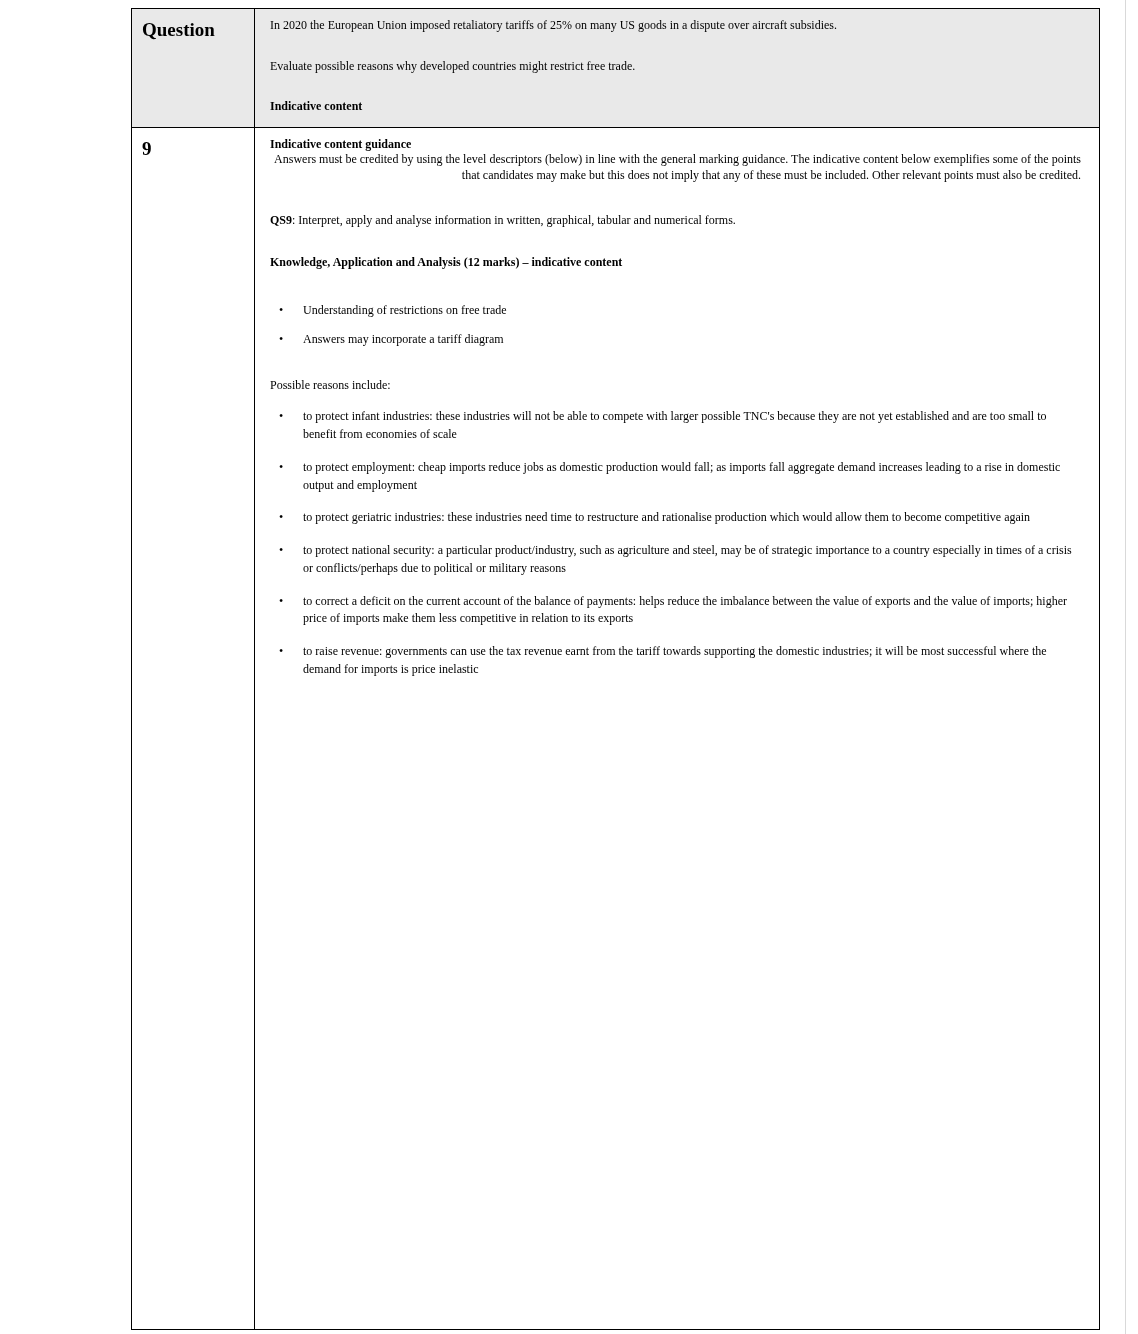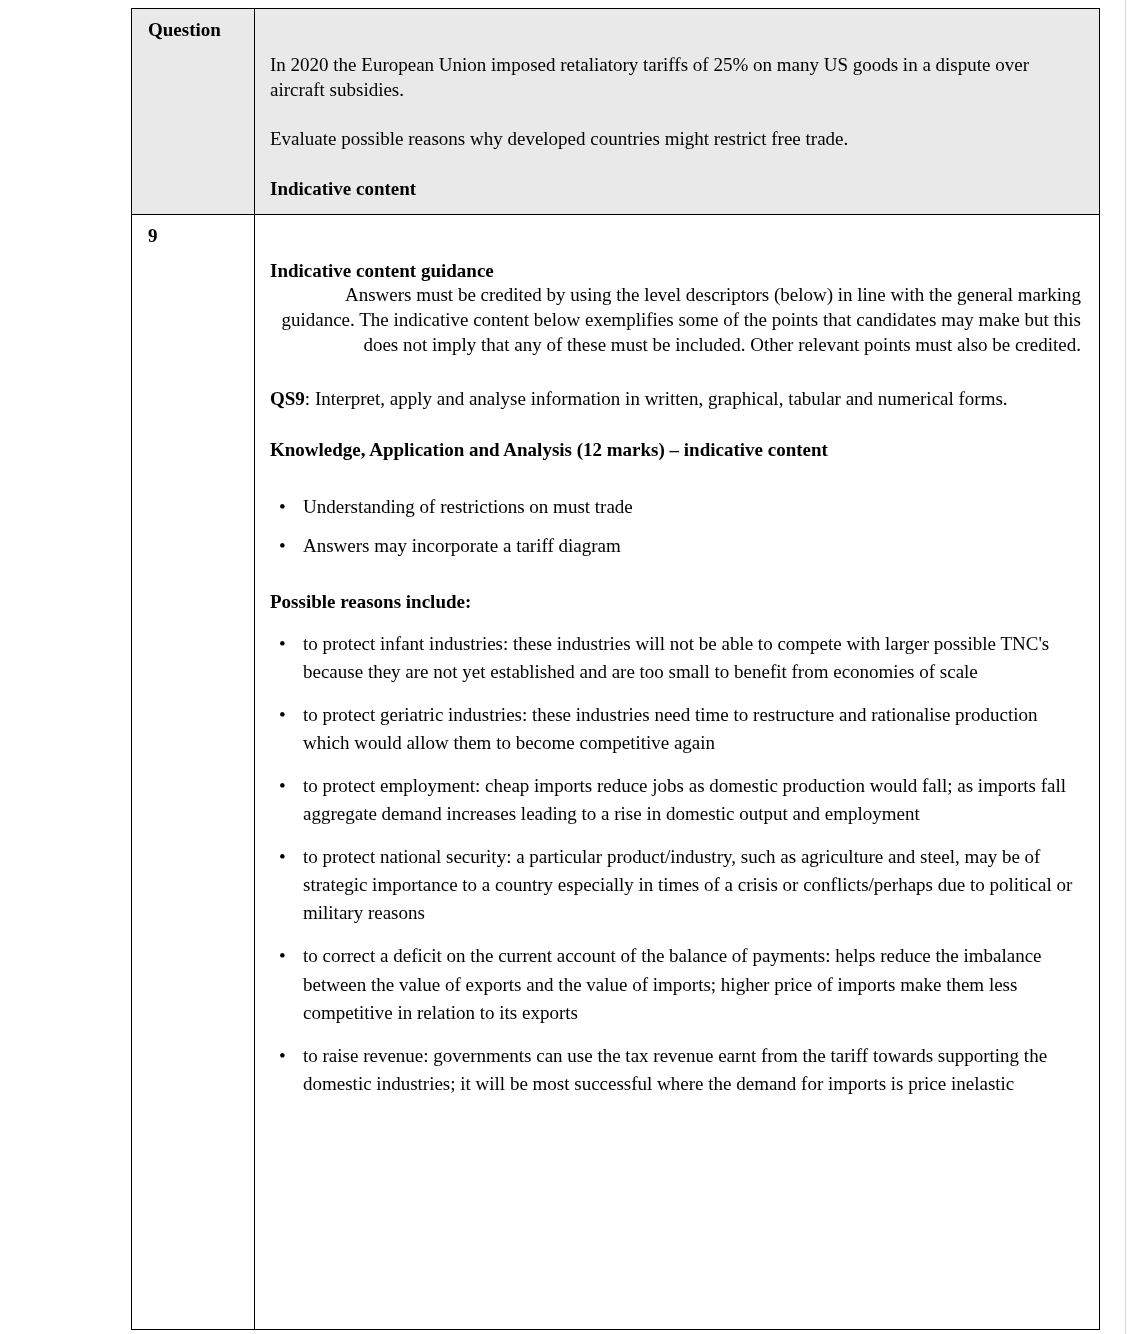--- a/index.html
+++ b/index.html
@@ -44,31 +44,30 @@
   .t-row { display: flex; }
   .t-row.header-row {
     background: var(--header-bg);
     border-bottom: 1px solid var(--border);
   }
   .t-row.body-row { flex: 1; background: #fff; }
   .cell-label {
     width: 123px;
     flex: 0 0 123px;
     border-right: 1px solid var(--border);
-    padding: 9px 16px;
+    padding: 9px 10px;
     font-weight: bold;
     font-size: 19px;
     line-height: 1.3;
   }
   .cell-body {
     flex: 1;
     padding: 9px 18px 12px 15px;
-    font-size: 19px;
+    font-size: 12px;
     line-height: 1.3;
-    margin-top: 35px;
   }
   .cell-body p { margin: 0; }
   .q-para { margin-bottom: 25px !important; }
   .bold { font-weight: bold; }
   .guidance-heading { font-weight: bold; margin: 0; font-family: Liberation Serif, serif; }
   .guidance-text { margin: 0; text-align: right; }
   .qs-para { margin-top: 29px !important; }
   .kaa-heading { font-weight: bold; margin-top: 27px !important; }
   ul.bullet-list {
     list-style: none;
@@ -83,21 +82,21 @@
     margin-bottom: 12px;
     line-height: 1.42;
   }
   ul.reason-list li { margin-bottom: 15px; line-height: 1.48; }
   ul.bullet-list li::before {
     content: "\2022";
     position: absolute;
     left: 9px;
     top: 0;
   }
-  .reasons-label { margin-top: 30px !important; font-weight: bold; }
+  .reasons-label { margin-top: 30px !important; }
 </style>
 </head>
 <body>
 
 <div class="page">
 
   <div class="page-edge"></div>
 
   <div class="doc-table">
 
@@ -115,30 +114,30 @@
       <div class="cell-body">
 
         <p class="guidance-heading">Indicative content guidance</p>
         <p class="guidance-text">Answers must be credited by using the level descriptors (below) in line with the general marking guidance. The indicative content below exemplifies some of the points that candidates may make but this does not imply that any of these must be included. Other relevant points must also be credited.</p>
 
         <p class="qs-para"><span class="bold">QS9</span><span>: Interpret, apply and analyse information in written, graphical, tabular and numerical forms.</span></p>
 
         <p class="kaa-heading">Knowledge, Application and Analysis (12 marks) – indicative content</p>
 
         <ul class="bullet-list intro-list">
-          <li>Understanding of restrictions on must trade</li>
+          <li>Understanding of restrictions on free trade</li>
           <li>Answers may incorporate a tariff diagram</li>
         </ul>
 
         <p class="reasons-label">Possible reasons include:</p>
 
         <ul class="bullet-list reason-list">
           <li>to protect infant industries: these industries will not be able to compete with larger possible TNC's because they are not yet established and are too small to benefit from economies of scale</li>
+          <li>to protect employment: cheap imports reduce jobs as domestic production would fall; as imports fall aggregate demand increases leading to a rise in domestic output and employment</li>
           <li>to protect geriatric industries: these industries need time to restructure and rationalise production which would allow them to become competitive again</li>
-          <li>to protect employment: cheap imports reduce jobs as domestic production would fall; as imports fall aggregate demand increases leading to a rise in domestic output and employment</li>
           <li>to protect national security: a particular product/industry, such as agriculture and steel, may be of strategic importance to a country especially in times of a crisis or conflicts/perhaps due to political or military reasons</li>
           <li>to correct a deficit on the current account of the balance of payments: helps reduce the imbalance between the value of exports and the value of imports; higher price of imports make them less competitive in relation to its exports</li>
           <li>to raise revenue: governments can use the tax revenue earnt from the tariff towards supporting the domestic industries; it will be most successful where the demand for imports is price inelastic</li>
         </ul>
 
       </div>
     </div>
 
   </div>
 </div>

